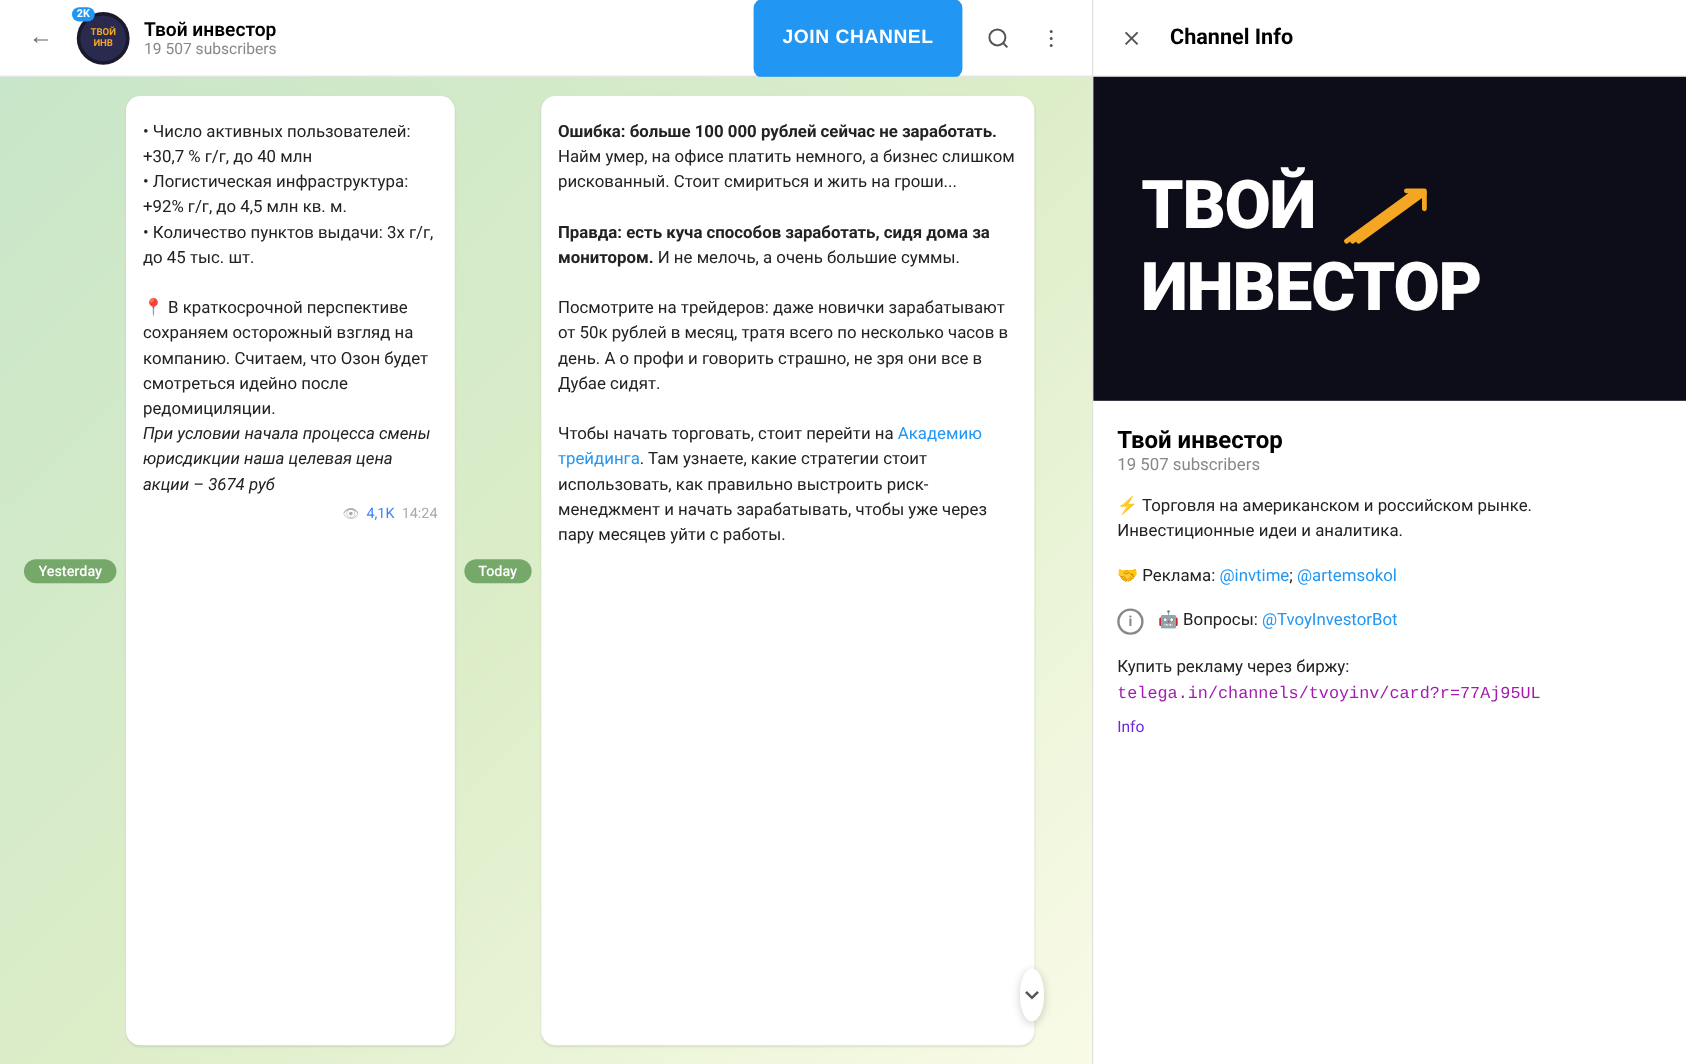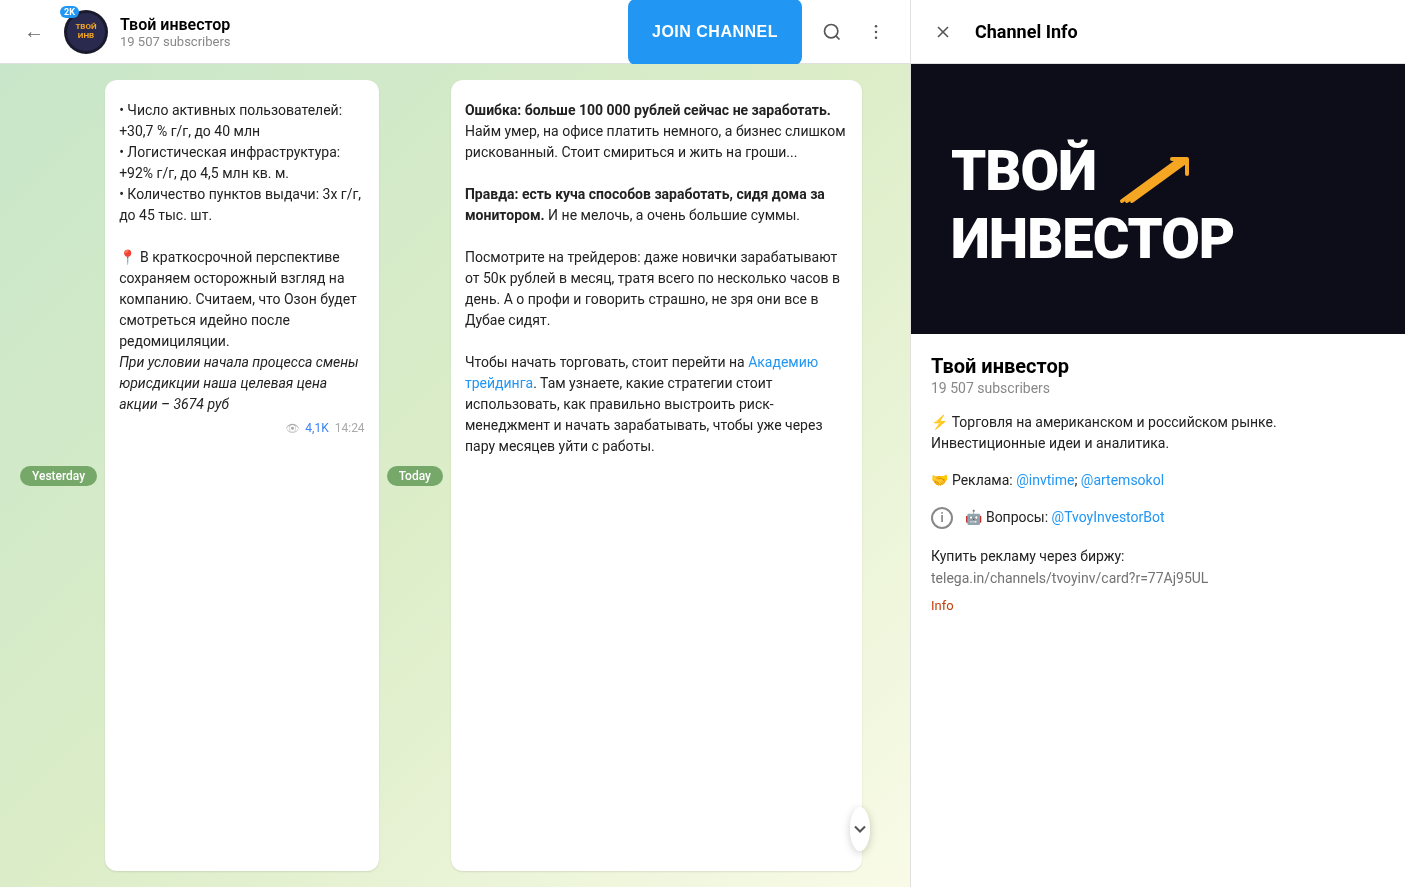--- a/index.html
+++ b/index.html
@@ -60,22 +60,22 @@
     .arrow-svg { width: 80px; height: 80px; }
 
     
     .channel-info-body { padding: 20px 20px; }
     .ci-name { font-size: 20px; font-weight: 700; color: #000; }
     .ci-subs { font-size: 14px; color: #888; margin-top: 2px; margin-bottom: 16px; }
     .ci-section { display: flex; align-items: flex-start; gap: 12px; margin-bottom: 16px; }
     .ci-text { font-size: 14px; color: #222; line-height: 1.5; }
     .ci-text a { color: #2196f3; text-decoration: none; }
     .ci-link-block { font-size: 14px; color: #222; line-height: 1.6; margin-bottom: 8px; }
-    .ci-link-block a { color: #737373; text-decoration: none; }
-    .ci-label { font-size: 13px; color: #c2410c; margin-top: 8px; }
+    .ci-link-block a { color: #a21caf; text-decoration: none; font-family: Liberation Mono, monospace; }
+    .ci-label { font-size: 13px; color: #6d28d9; margin-top: 8px; }
 
     
     .info-circle { width: 22px; height: 22px; border-radius: 50%; border: 2px solid #888; display: flex; align-items: center; justify-content: center; font-size: 12px; color: #888; flex-shrink: 0; font-weight: bold; }
   </style>
 </head>
 <body>
 
 <div class="left-panel">
 
   <div class="header">

